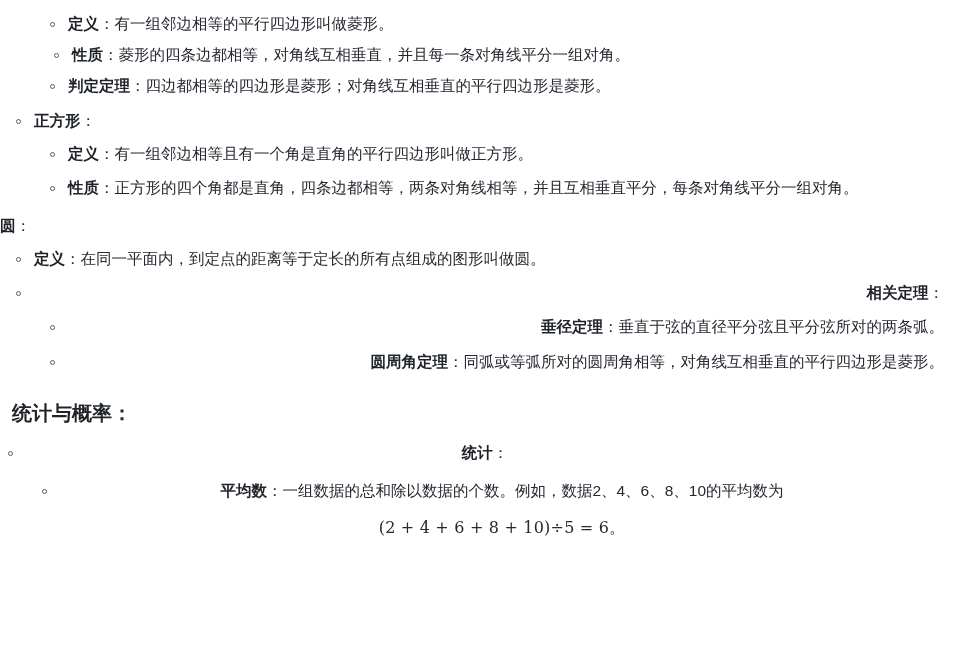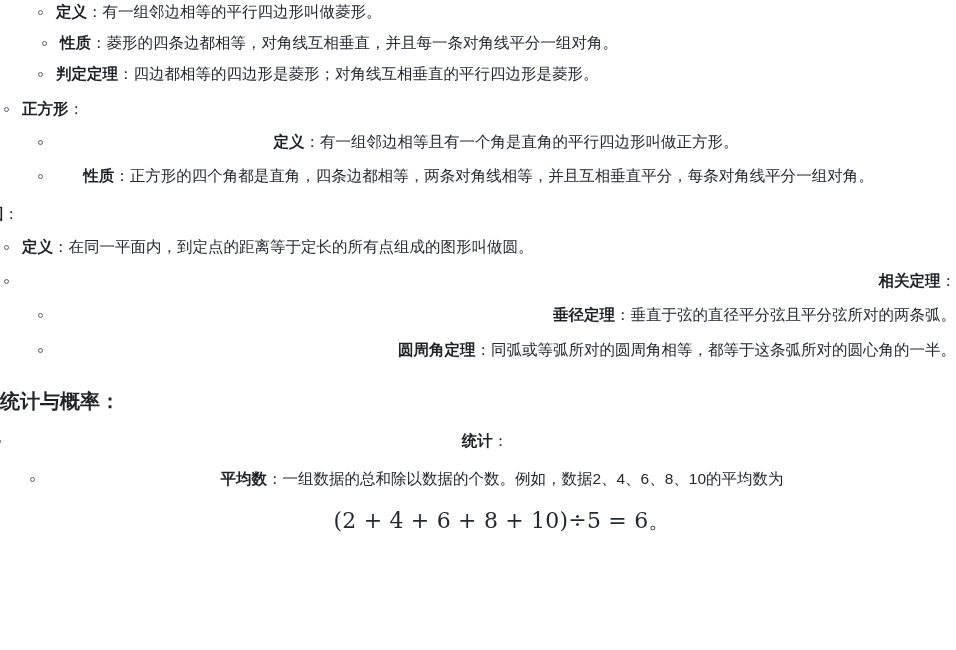--- a/index.html
+++ b/index.html
@@ -13,21 +13,21 @@
     font-family: "Liberation Sans", sans-serif;
     color: #24292f;
     font-size: 15.5px;
     line-height: 1.55;
     overflow: hidden;
   }
   .page {
     position: relative;
     width: 956px;
     height: 650px;
-    padding: 0;
+    padding: 12px;
     box-sizing: border-box;
   }
   ul.lvl {
     list-style: none;
     margin: 0;
     padding: 0;
   }
   li.item {
     position: relative;
     margin: 0 0 7px 0;
@@ -61,21 +61,21 @@
     color: #1f2328;
   }
   .section-head {
     font-weight: bold;
     font-size: 20px;
     color: #1f2328;
     margin: 0 0 9px 0;
   }
   .math {
     font-family: "DejaVu Serif", serif;
-    font-size: 22px;
+    font-size: 16px;
     font-style: normal;
     margin-top: 13px;
     display: block;
     letter-spacing: 0.2px;
   }
   
   .clip-top { margin-top: -4px; }
 </style>
 </head>
 <body>
@@ -95,21 +95,21 @@
     </li>
 
     <li class="item" style="margin-left:56px;">
       <span class="bullet"></span>
       <span class="line"><span class="b">判定定理</span><span>：</span><span>四边都相等的四边形是菱形；对角线互相垂直的平行四边形是菱形。</span></span>
     </li>
 
     <li class="item" style="margin-left:22px; margin-top:11px;">
       <span class="bullet"></span>
       <span class="line"><span class="b">正方形</span><span>：</span></span>
-      <ul class="lvl indent" style="margin-top:9px;text-align:center;">
+      <ul class="lvl indent" style="margin-top:9px;">
         <li class="item">
           <span class="bullet"></span>
           <span class="line"><span class="b">定义</span><span>：</span><span>有一组邻边相等且有一个角是直角的平行四边形叫做正方形。</span></span>
         </li>
         <li class="item" style="margin-top:10px; width:845px;">
           <span class="bullet"></span>
           <span class="line"><span class="b">性质</span><span>：</span><span>正方形的四个角都是直角，四条边都相等，两条对角线相等，并且互相垂直平分，每条对角线平分一组对角。</span></span>
         </li>
       </ul>
     </li>
@@ -125,21 +125,21 @@
         <li class="item" style="margin-top:10px;text-align:right;">
           <span class="bullet"></span>
           <span class="line"><span class="b">相关定理</span><span>：</span></span>
           <ul class="lvl indent" style="margin-top:10px;font-family:Liberation Serif, serif;">
             <li class="item">
               <span class="bullet"></span>
               <span class="line"><span class="b">垂径定理</span><span>：</span><span>垂直于弦的直径平分弦且平分弦所对的两条弧。</span></span>
             </li>
             <li class="item" style="margin-top:11px;">
               <span class="bullet"></span>
-              <span class="line"><span class="b">圆周角定理</span><span>：</span><span>同弧或等弧所对的圆周角相等，都等于这条弧所对的圆心角的一半。</span></span>
+              <span class="line"><span class="b">圆周角定理</span><span>：</span><span>同弧或等弧所对的圆周角相等，对角线互相垂直的平行四边形是菱形。</span></span>
             </li>
           </ul>
         </li>
       </ul>
     </li>
   </ul>
 
   <div class="section-head" style="margin-left:0px; margin-top:24px;"><span>统计与概率</span><span>：</span></div>
 
   <ul class="lvl" style="margin-left:14px; margin-top:12px;text-align:center;">

